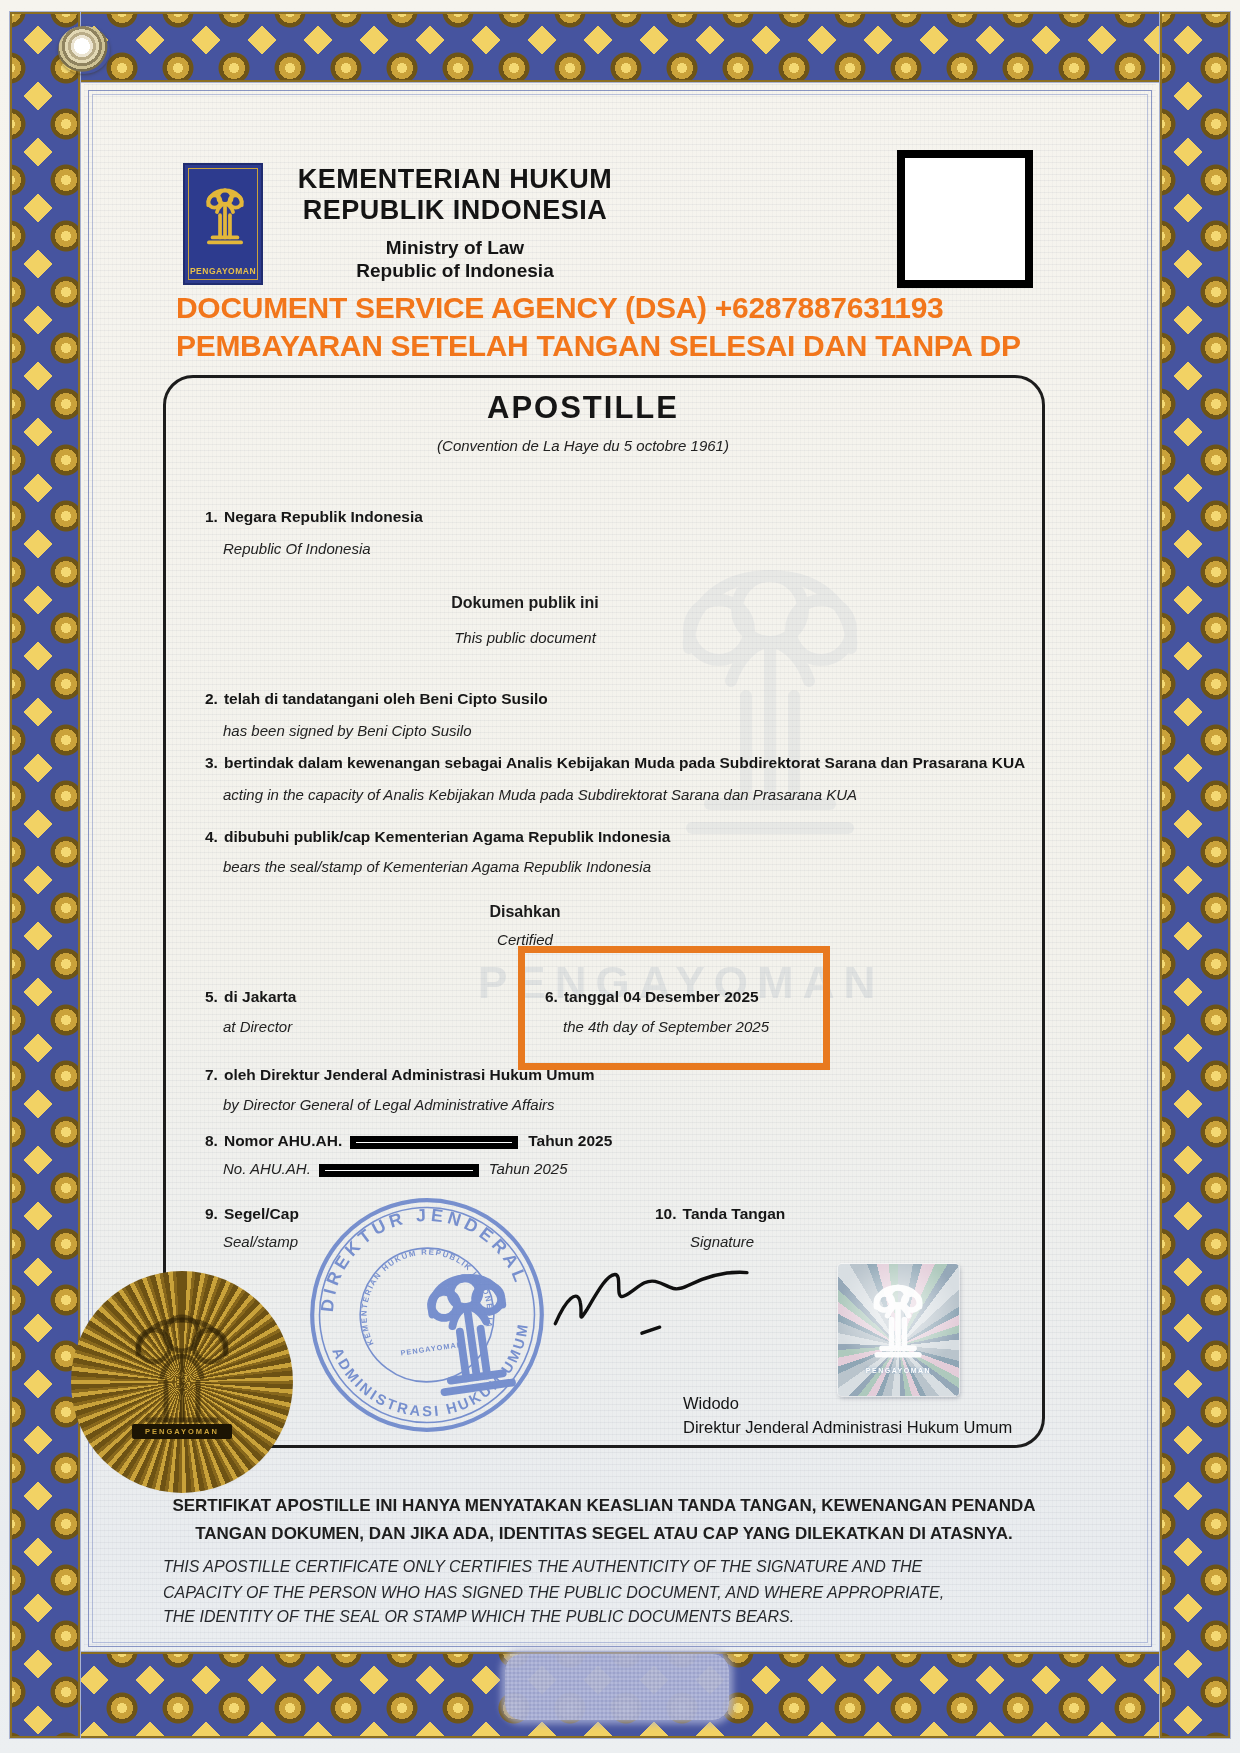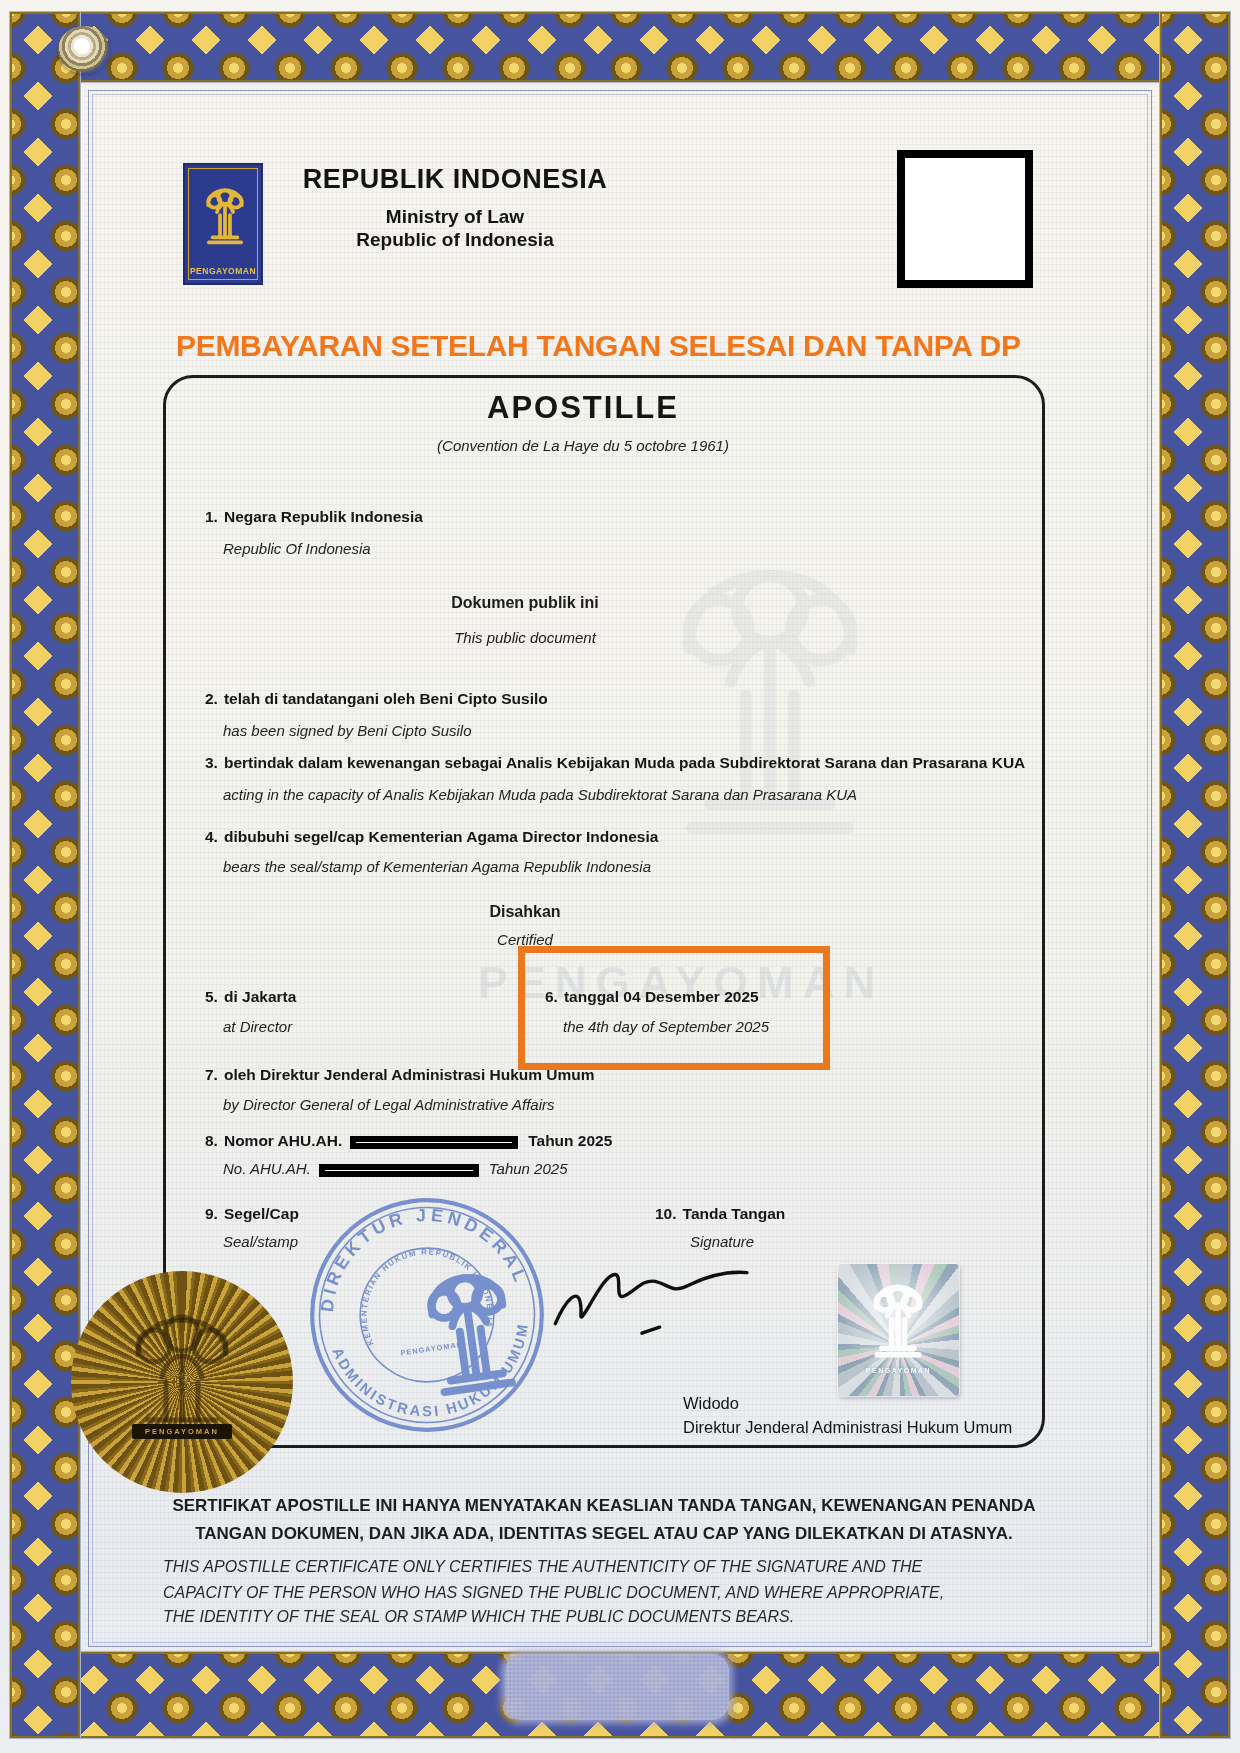--- a/index.html
+++ b/index.html
@@ -155,48 +155,50 @@
   <div class="grommet"></div>
 
   <div class="logo">
     <svg width="62" height="88" viewBox="0 0 100 110">
       <use href="#emb" style="stroke:#e3b73a;stroke-width:6"></use>
     </svg>
     <div class="logo-caption">PENGAYOMAN</div>
   </div>
   <div class="head-block">
     <div class="head-id">
+      <div>KEMENTERIAN HUKUM</div>
       <div>REPUBLIK INDONESIA</div>
     </div>
     <div class="head-en">
       <div>Ministry of Law</div>
       <div>Republic of Indonesia</div>
     </div>
   </div>
   <div class="qr-redact"></div>
 
+  <div class="banner" style="top:291px">DOCUMENT SERVICE AGENCY (DSA) +6287887631193</div>
   <div class="banner" style="top:329px">PEMBAYARAN SETELAH TANGAN SELESAI DAN TANPA DP</div>
 
   <div class="cert-box"></div>
   <div class="cert-title">APOSTILLE</div>
   <div class="cert-sub">(Convention de La Haye du 5 octobre 1961)</div>
 
   <div class="it" style="top:508px"><span class="no">1.</span><span>Negara Republik Indonesia</span></div>
   <div class="ite" style="top:540px">Republic Of Indonesia</div>
 
   <div class="cnote i" style="top:629px">This public document</div>
   <div class="cnote b" style="top:594px">Dokumen publik ini</div>
 
   <div class="it" style="top:690px"><span class="no">2.</span><span>telah di tandatangani oleh Beni Cipto Susilo</span></div>
   <div class="ite" style="top:722px">has been signed by Beni Cipto Susilo</div>
 
   <div class="it" style="top:754px"><span class="no">3.</span><span>bertindak dalam kewenangan sebagai Analis Kebijakan Muda pada Subdirektorat Sarana dan Prasarana KUA</span></div>
   <div class="ite" style="top:786px">acting in the capacity of Analis Kebijakan Muda pada Subdirektorat Sarana dan Prasarana KUA</div>
 
-  <div class="it" style="top:828px"><span class="no">4.</span><span>dibubuhi segel/cap Kementerian Agama Director Indonesia</span></div>
+  <div class="it" style="top:828px"><span class="no">4.</span><span>dibubuhi publik/cap Kementerian Agama Republik Indonesia</span></div>
   <div class="ite" style="top:858px">bears the seal/stamp of Kementerian Agama Republik Indonesia</div>
 
   <div class="cnote b" style="top:903px">Disahkan</div>
   <div class="cnote i" style="top:931px">Certified</div>
 
   <div class="it" style="top:988px"><span class="no">5.</span><span>di Jakarta</span></div>
   <div class="ite" style="top:1018px">at Director</div>
 
   <div class="hl-box"></div>
   <div class="it" style="left:545px;top:988px"><span class="no">6.</span><span>tanggal 04 Desember 2025</span></div>

